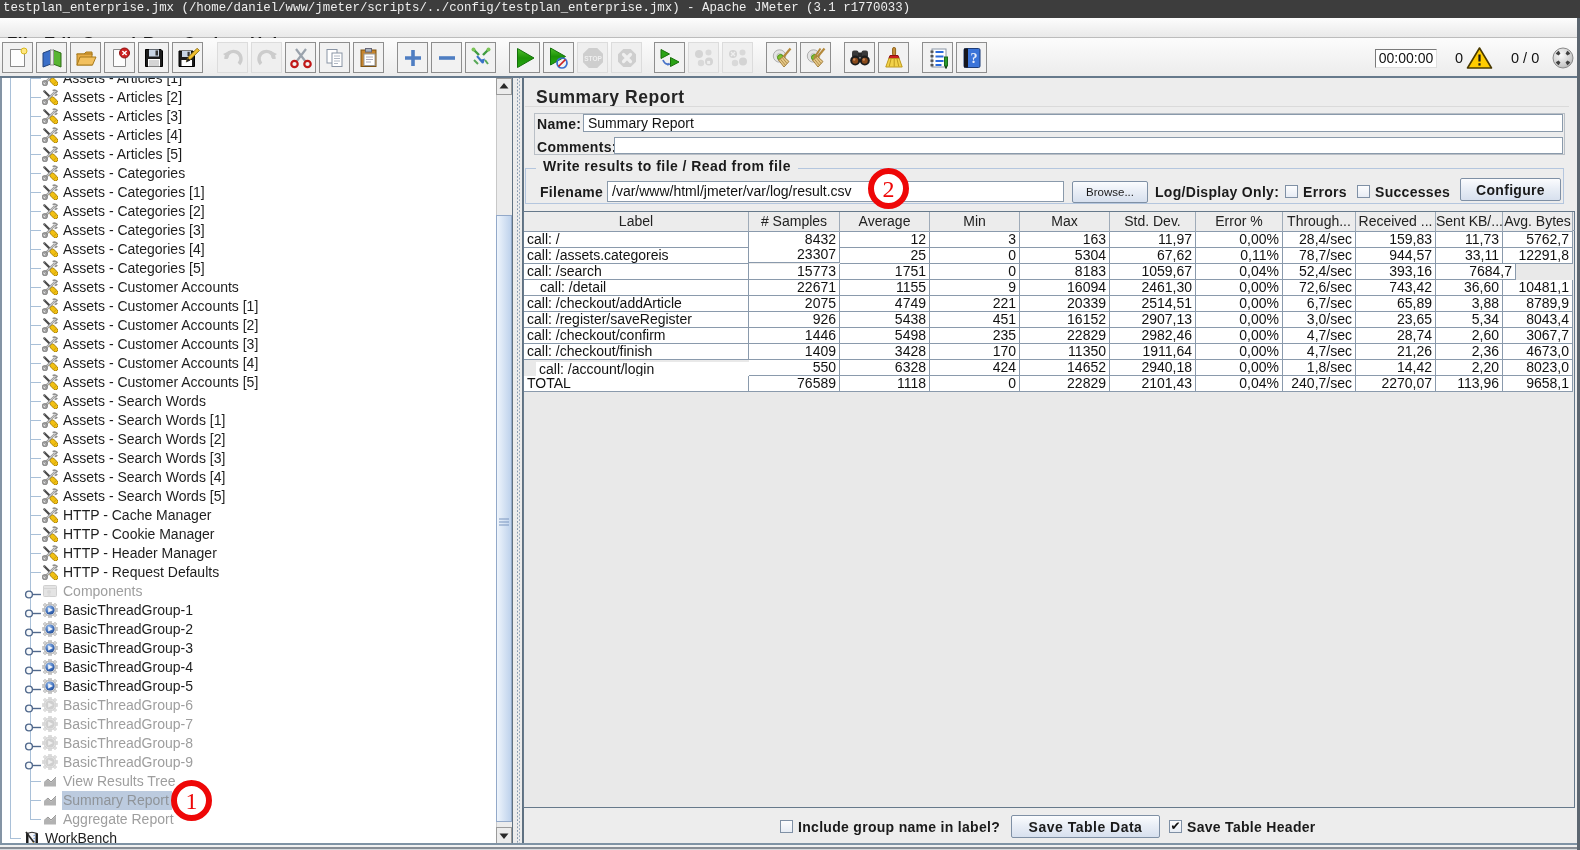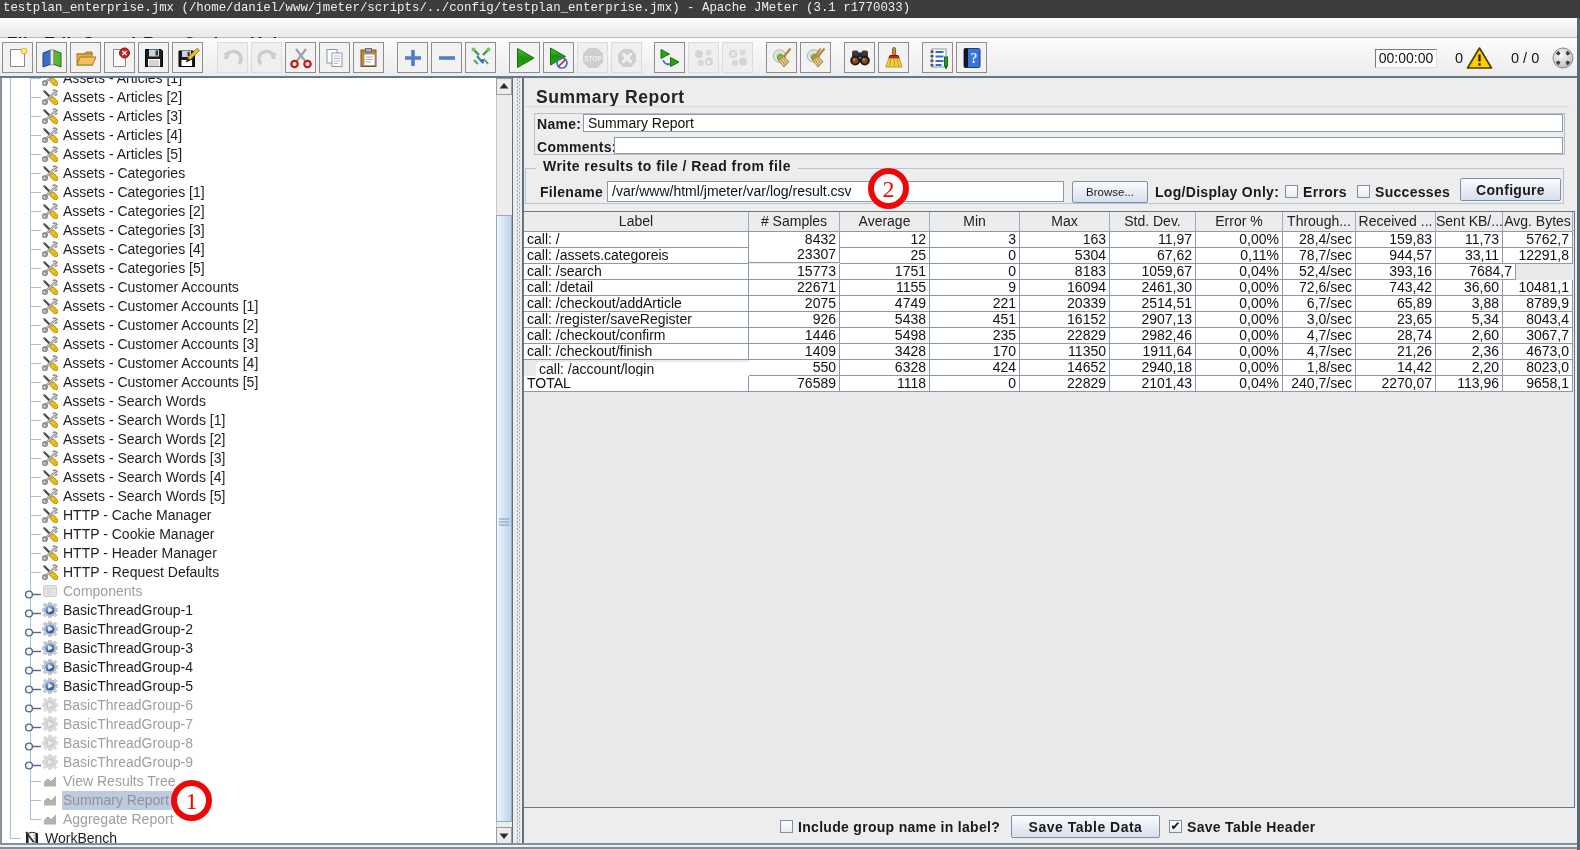--- a/index.html
+++ b/index.html
@@ -939,21 +939,21 @@
       <div class="dcell num" style="left:225px;top:186px;width:91px;">15773</div>
       <div class="dcell num" style="left:316px;top:186px;width:90px;">1751</div>
       <div class="dcell num" style="left:406px;top:186px;width:90px;">0</div>
       <div class="dcell num" style="left:496px;top:186px;width:90px;">8183</div>
       <div class="dcell num" style="left:586px;top:186px;width:86px;">1059,67</div>
       <div class="dcell num" style="left:672px;top:186px;width:87px;">0,04%</div>
       <div class="dcell num" style="left:759px;top:186px;width:73px;">52,4/sec</div>
       <div class="dcell num" style="left:832px;top:186px;width:80px;">393,16</div>
       <div class="dcell num" style="left:912px;top:186px;width:67px;">21,70</div>
       <div class="dcell num" style="left:922px;top:186px;width:70px;">7684,7</div>
-      <div class="dcell" style="left:0px;top:202px;width:225px;padding-left:3px;">call: /detail</div>
+      <div class="dcell" style="left:0px;top:202px;width:225px;padding-left:16px;">call: /detail</div>
       <div class="dcell num" style="left:225px;top:202px;width:91px;">22671</div>
       <div class="dcell num" style="left:316px;top:202px;width:90px;">1155</div>
       <div class="dcell num" style="left:406px;top:202px;width:90px;">9</div>
       <div class="dcell num" style="left:496px;top:202px;width:90px;">16094</div>
       <div class="dcell num" style="left:586px;top:202px;width:86px;">2461,30</div>
       <div class="dcell num" style="left:672px;top:202px;width:87px;">0,00%</div>
       <div class="dcell num" style="left:759px;top:202px;width:73px;">72,6/sec</div>
       <div class="dcell num" style="left:832px;top:202px;width:80px;">743,42</div>
       <div class="dcell num" style="left:912px;top:202px;width:67px;">36,60</div>
       <div class="dcell num" style="left:979px;top:202px;width:70px;">10481,1</div>

